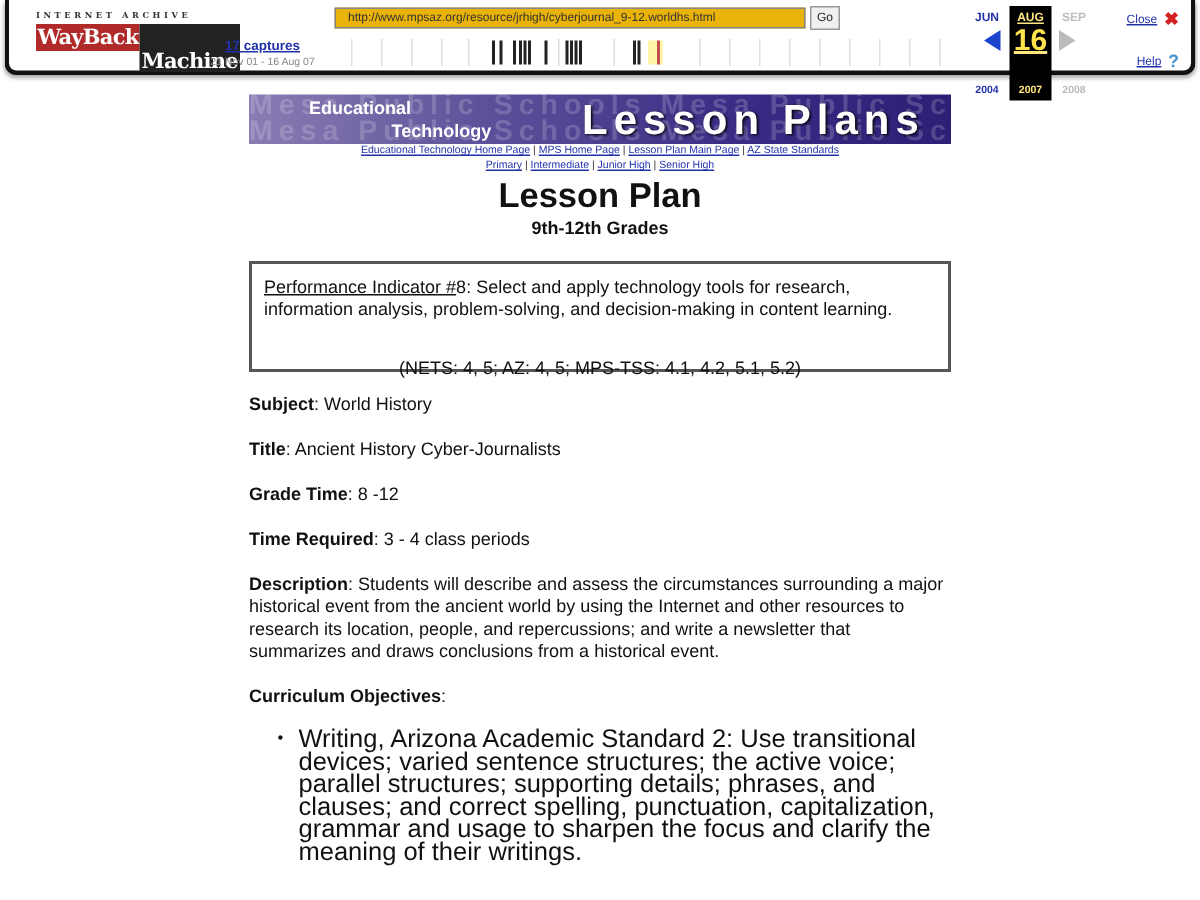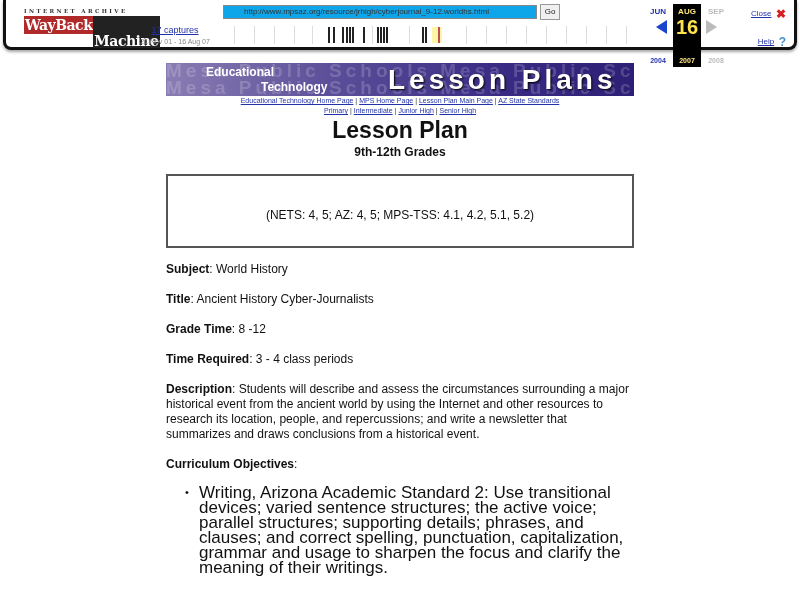--- a/index.html
+++ b/index.html
@@ -12,38 +12,38 @@
       border: 3px solid #111; border-top: none; border-radius: 0 0 8px 8px;
       background: #fff; box-shadow: 0 2px 3px rgba(0,0,0,0.35);
     }
     .wb-logo { position: absolute; left: 18px; top: 8px; width: 100px; height: 32px; }
     .wb-logo .ia { font-family: "DejaVu Serif", serif; font-size: 5.5px; letter-spacing: 2.4px; color: #333; font-weight: bold; white-space: nowrap; }
     .wb-logo .wm { margin-top: 2px; display: flex; height: 18px; }
     .wb-logo .wm .way { background: #b02a2a; color: #fff; font-family: "DejaVu Serif", serif; font-weight: bold; font-size: 14px; line-height: 18px; padding: 0 1px; letter-spacing: -0.5px; }
     .wb-logo .wm .mach { background: #222; color: #fff; font-family: "DejaVu Serif", serif; font-weight: bold; font-size: 14px; line-height: 18px; padding: 16px 1px; letter-spacing: -0.5px; }
 
     .wb-captures { position: absolute; left: 128px; top: 25px; width: 82px; text-align: center; }
-    .wb-captures a { color: #2233aa; font-size: 9px; font-weight: normal; text-decoration: underline; display: block; }
+    .wb-captures a { color: #2233aa; font-size: 9px; font-weight: bold; text-decoration: underline; display: block; }
     .wb-captures .range { color: #888; font-size: 7px; margin-top: 3px; white-space: nowrap; }
 
-    .wb-url { position: absolute; left: 217px; top: 5px; width: 314px; height: 14px; border: 1px solid #888; background: #0ea5e9; font-size: 8px; line-height: 12px; padding-left: 20px; color: #333; white-space: nowrap; overflow: hidden; }
+    .wb-url { position: absolute; left: 217px; top: 5px; width: 314px; height: 14px; border: 1px solid #888; background: #eab308; font-size: 8px; line-height: 12px; padding-left: 8px; color: #333; white-space: nowrap; overflow: hidden; }
     .wb-go { position: absolute; left: 534px; top: 4px; width: 20px; height: 16px; border: 1px solid #999; background: #f0f0f0; font-size: 8px; line-height: 14px; text-align: center; color: #222; }
 
     .wb-timeline { position: absolute; left: 210px; top: 24px; width: 426px; height: 22px; }
     .wb-timeline .tick { position: absolute; top: 2px; width: 1px; height: 18px; background: #ddd; }
     .wb-timeline .cap { position: absolute; top: 3px; width: 2px; height: 16px; background: #222; }
     .wb-timeline .hl { position: absolute; top: 3px; width: 10px; height: 16px; background: #fff5a8; }
     .wb-timeline .cur { position: absolute; top: 3px; width: 2px; height: 16px; background: #c0504d; }
 
     .wb-cal { position: absolute; left: 638px; top: 0; width: 90px; height: 47px; }
     .wb-cal .col { position: absolute; top: 4px; width: 28px; height: 63px; text-align: center; }
     .wb-cal .mon { font-size: 8px; font-weight: bold; margin-top: 3px; }
     .wb-cal .yr { font-size: 7px; font-weight: bold; position: absolute; bottom: 3px; width: 100%; }
     .wb-cal .prev { left: 0; color: #2233aa; }
-    .wb-cal .curcol { left: 29px; background: #000; color: #ffe680; }
+    .wb-cal .curcol { left: 29px; background: #000; color: #ffe680; text-decoration: underline; }
     .wb-cal .next { left: 58px; color: #bbb; }
     .wb-cal .day { font-size: 20px; font-weight: bold; color: #ffe34a; line-height: 20px; margin-top: 1px; }
     .wb-cal .arrow-l { width: 0; height: 0; border-top: 7px solid transparent; border-bottom: 7px solid transparent; border-right: 11px solid #1a44cc; margin: 4px 0 0 12px; }
     .wb-cal .arrow-r { width: 0; height: 0; border-top: 7px solid transparent; border-bottom: 7px solid transparent; border-left: 11px solid #bbb; margin: 4px 0 0 4px; }
 
     .wb-links { position: absolute; right: 8px; top: 4px; width: 40px; height: 42px; text-align: right; }
     .wb-links .l { font-size: 8px; color: #2233aa; text-decoration: underline; display: inline-block; vertical-align: middle; }
     .wb-links .row1 { position: absolute; right: 0; top: 0; white-space: nowrap; }
     .wb-links .row2 { position: absolute; right: 0; top: 28px; white-space: nowrap; text-align: right; }
     .wb-links .x { color: #d42020; font-weight: bold; font-size: 12px; vertical-align: middle; }
@@ -183,20 +183,21 @@
   <a>Educational Technology Home Page</a><span> | </span><a>MPS Home Page</a><span> | </span><a>Lesson Plan Main Page</a><span> | </span><a>AZ State Standards</a>
 </div>
 <div class="nav nav2">
   <a>Primary</a><span> | </span><a>Intermediate</a><span> | </span><a>Junior High</a><span> | </span><a>Senior High</a>
 </div>
 
 <div class="h1">Lesson Plan</div>
 <div class="h2">9th-12th Grades</div>
 
 <div class="pi-box">
+  <div><span class="pi-label">Performance Indicator #</span><span>8</span><span>: Select and apply technology tools for research, information analysis, problem-solving, and decision-making in content learning.</span></div>
   <div class="pi-nets">(NETS: 4, 5; AZ: 4, 5; MPS-TSS: 4.1, 4.2, 5.1, 5.2)</div>
 </div>
 
 <div class="field f-subject"><b>Subject</b><span>: World History</span></div>
 <div class="field f-title"><b>Title</b><span>: Ancient History Cyber-Journalists</span></div>
 <div class="field f-grade"><b>Grade Time</b><span>: 8 -12</span></div>
 <div class="field f-time"><b>Time Required</b><span>: 3 - 4 class periods</span></div>
 <div class="field f-desc"><b>Description</b><span>: Students will describe and assess the circumstances surrounding a major historical event from the ancient world by using the Internet and other resources to research its location, people, and repercussions; and write a newsletter that summarizes and draws conclusions from a historical event.</span></div>
 <div class="field f-cur"><b>Curriculum Objectives</b><span>:</span></div>
 

